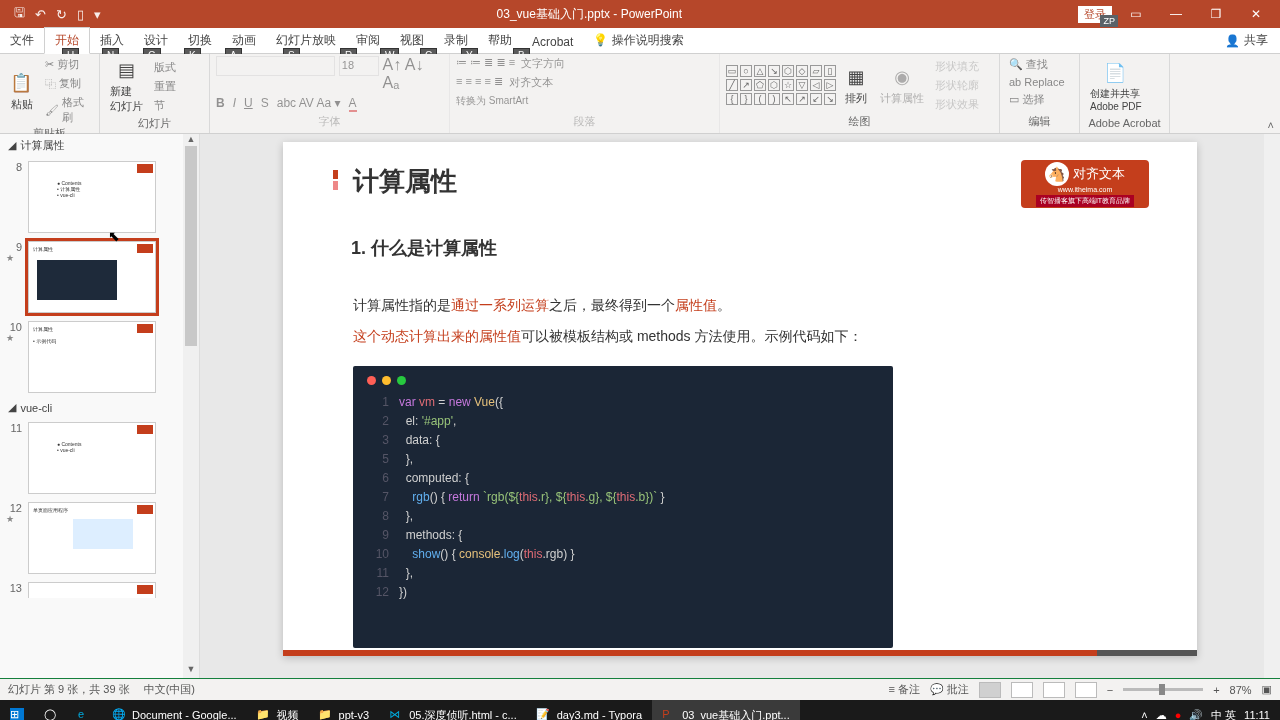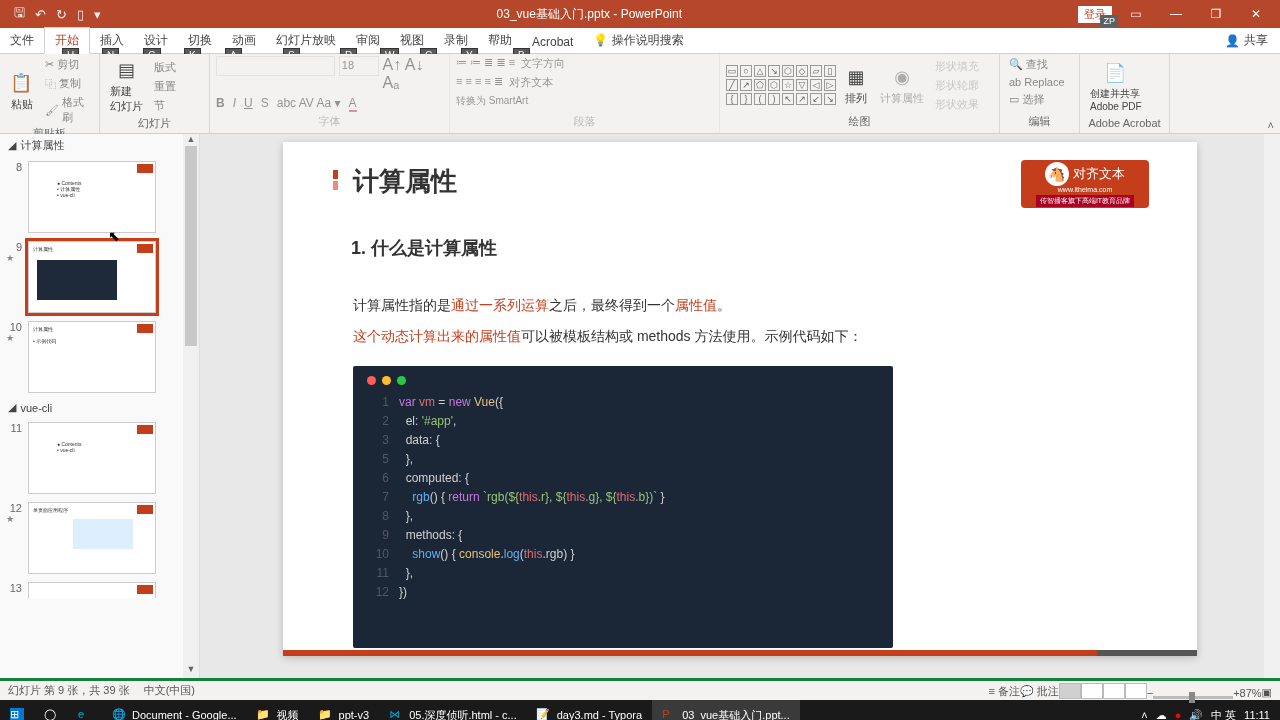--- a/index.html
+++ b/index.html
@@ -69,22 +69,22 @@
 .slide .code { position: absolute; left: 70px; top: 224px; width: 540px; height: 282px; background: #1b2636; border-radius: 2px; padding: 10px 14px; font-family: Consolas, monospace; font-size: 12px; color: #d0d0d0; line-height: 19px; }
 .code .dots { display: flex; gap: 6px; margin-bottom: 8px; }
 .code .dots span { width: 9px; height: 9px; border-radius: 50%; }
 .code .ln { color: #556; display: inline-block; width: 22px; text-align: right; margin-right: 10px; }
 .kw { color: #c678dd; } .vn { color: #e06c75; } .cl { color: #e5c07b; } .st { color: #98c379; } .nm { color: #d19a66; } .fn { color: #61afef; }
 .slide .bottombar { position: absolute; left: 0; bottom: 0; right: 0; height: 6px; background: #c43e1c; }
 .slide .bottombar .gray { position: absolute; right: 0; top: 0; width: 100px; height: 6px; background: #555; }
 .canvas-wrap .vscroll { position: absolute; right: 0; top: 0; width: 16px; height: 100%; background: #f0f0f0; }
 
 
-.status { height: 22px; background: #f3f2f1; border-top: 3px solid #15803d; display: flex; align-items: center; font-size: 11px; color: #555; padding: 0 8px; gap: 14px; }
-.status .right { margin-left: auto; display: flex; align-items: flex-end; }
+.status { height: 22px; background: #f3f2f1; border-top: 1px solid #15803d; display: flex; align-items: center; font-size: 11px; color: #555; padding: 0 8px; gap: 14px; }
+.status .right { margin-left: auto; display: flex; align-items: center; gap: 10px; }
 .status .viewbtn { width: 22px; height: 16px; border: 1px solid #bbb; background: #fff; }
 .status .viewbtn.active { background: #d0d0d0; }
 .status .zoom-slider { width: 80px; height: 3px; background: #bbb; position: relative; }
 .status .zoom-slider .h { position: absolute; left: 36px; top: -4px; width: 6px; height: 11px; background: #888; }
 
 
 .taskbar { height: 30px; background: #1a1a1a; display: flex; align-items: center; color: #fff; font-size: 11px; }
 .taskbar .tb { padding: 0 10px; height: 100%; display: flex; align-items: center; gap: 6px; }
 .taskbar .tb.active { background: #3a3a3a; }
 .taskbar .tray { margin-left: auto; display: flex; align-items: center; gap: 8px; padding-right: 10px; }

